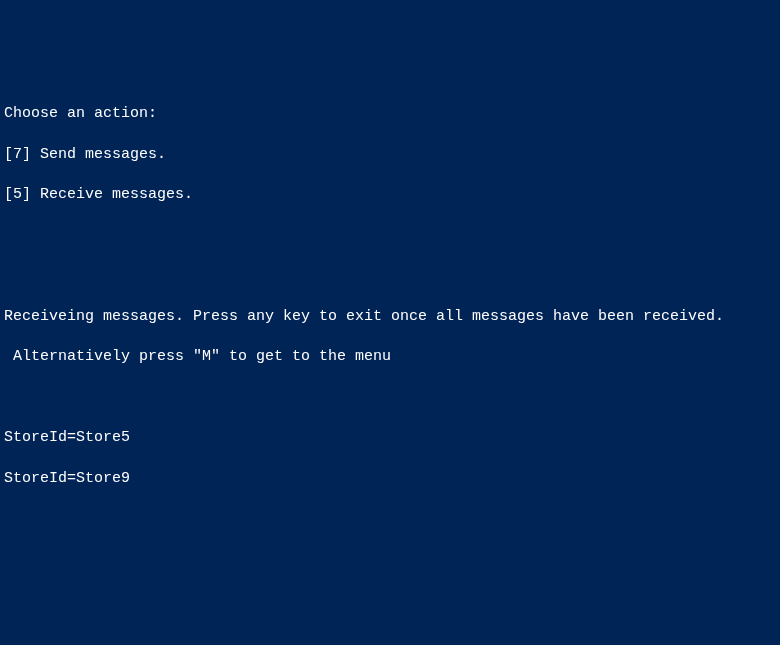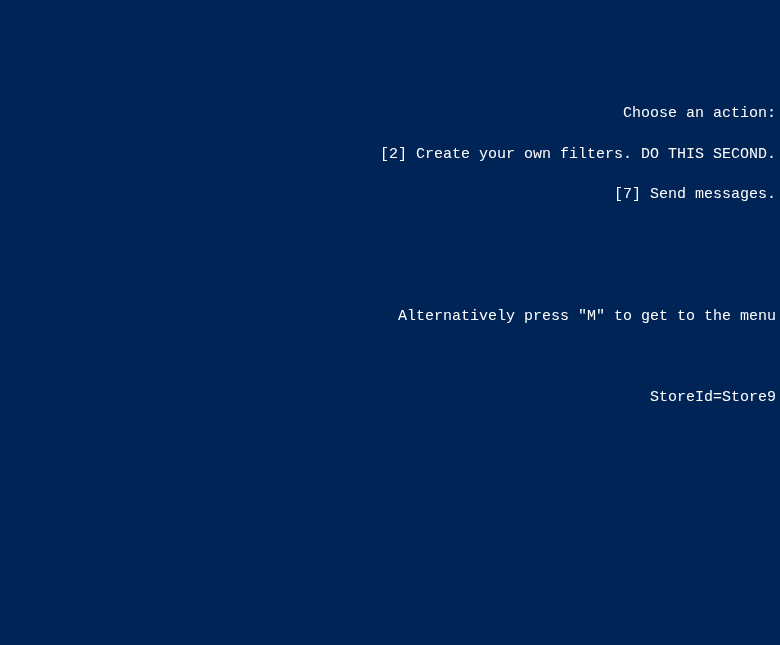--- a/index.html
+++ b/index.html
@@ -14,39 +14,40 @@
       font-size: 15px;
       line-height: 1.35;
       padding: 3px 4px;
       width: 780px;
       height: 645px;
       overflow: hidden;
       white-space: pre-wrap;
     }
     .line {
       display: block;
-      text-align: right;
     }
     .blank {
       height: 1.35em;
     }
   </style>
 </head>
 <body>
 
 
 
 <div>
 <span class="line">Choose an action:</span>
-<span class="line">[2] Create your own filters. DO THIS SECOND.</span>
 <span class="line">[7] Send messages.</span>
+<span class="line">[5] Receive messages.</span>
 <div class="blank"></div>
 <div class="blank"></div>
+<span class="line">Receiveing messages. Press any key to exit once all messages have been received.</span>
 <span class="line"> Alternatively press "M" to get to the menu</span>
 <div class="blank"></div>
+<span class="line">StoreId=Store5</span>
 <span class="line">StoreId=Store9</span>
 
 
 
 
 
 
 
 
 

